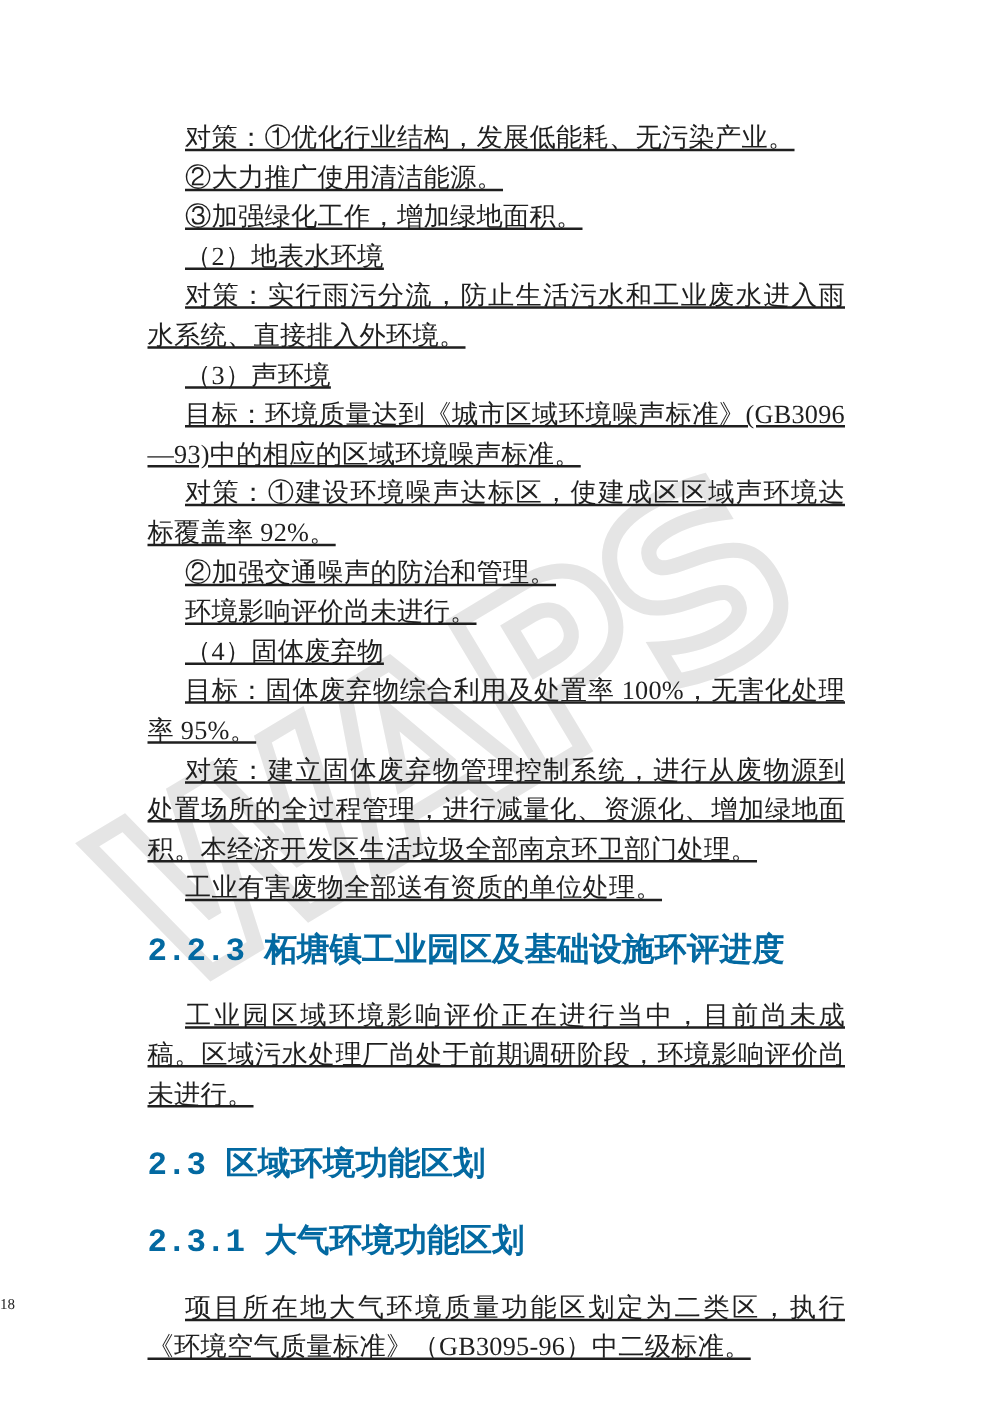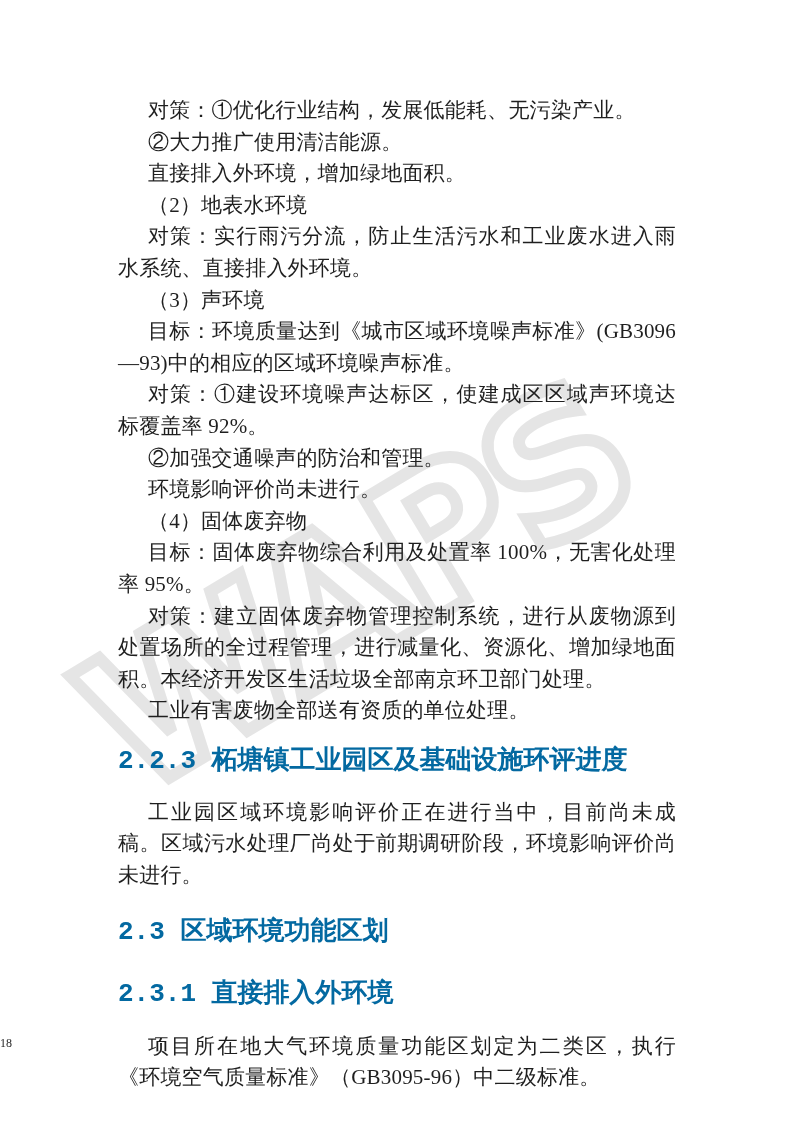--- a/index.html
+++ b/index.html
@@ -26,20 +26,21 @@
     width: 558px;
     z-index: 1;
   }
   p.body {
     margin: 0;
     font-size: 21px;
     line-height: 31.6px;
     text-align: justify;
     text-indent: 30px;
     letter-spacing: 0.2px;
+    text-decoration: underline;
   }
   .heading {
     font-family: Liberation Mono, monospace;
     font-weight: bold;
     font-size: 26px;
     line-height: 36px;
     margin: 16px 0 18px 0;
     color: #0369a1;
   }
   .heading.mt22 { margin-top: 22px; margin-bottom: 0; }
@@ -59,37 +60,37 @@
 
 <div class="watermark-layer">
   <svg width="793" height="1122" viewBox="0 0 793 1122" xmlns="http://www.w3.org/2000/svg">
     <text x="390" y="645" text-anchor="middle" transform="rotate(-31 390 645)" font-family="DejaVu Sans, sans-serif" font-weight="bold" font-size="190" letter-spacing="-8" fill="#ffffff" stroke="#e5e5e5" stroke-width="12">WAPS</text>
   </svg>
 </div>
 
 <div class="page-content">
   <p class="body">对策：①优化行业结构，发展低能耗、无污染产业。</p>
   <p class="body">②大力推广使用清洁能源。</p>
-  <p class="body">直接排入外环境，增加绿地面积。</p>
+  <p class="body">③加强绿化工作，增加绿地面积。</p>
   <p class="body">（2）地表水环境</p>
   <p class="body">对策：实行雨污分流，防止生活污水和工业废水进入雨水系统、直接排入外环境。</p>
   <p class="body">（3）声环境</p>
   <p class="body">目标：环境质量达到《城市区域环境噪声标准》(GB3096—93)中的相应的区域环境噪声标准。</p>
   <p class="body">对策：①建设环境噪声达标区，使建成区区域声环境达标覆盖率 92%。</p>
   <p class="body">②加强交通噪声的防治和管理。</p>
   <p class="body">环境影响评价尚未进行。</p>
   <p class="body">（4）固体废弃物</p>
   <p class="body">目标：固体废弃物综合利用及处置率 100%，无害化处理率 95%。</p>
   <p class="body">对策：建立固体废弃物管理控制系统，进行从废物源到处置场所的全过程管理，进行减量化、资源化、增加绿地面积。本经济开发区生活垃圾全部南京环卫部门处理。</p>
   <p class="body">工业有害废物全部送有资质的单位处理。</p>
 
   <h2 class="heading">2.2.3 柘塘镇工业园区及基础设施环评进度</h2>
 
   <p class="body">工业园区域环境影响评价正在进行当中，目前尚未成稿。区域污水处理厂尚处于前期调研阶段，环境影响评价尚未进行。</p>
 
   <h2 class="heading mt22">2.3 区域环境功能区划</h2>
 
-  <h2 class="heading mt26">2.3.1 直接排入外环境</h2>
+  <h2 class="heading mt26">2.3.1 大气环境功能区划</h2>
 
   <p class="body">项目所在地大气环境质量功能区划定为二类区，执行《环境空气质量标准》（GB3095-96）中二级标准。</p>
 </div>
 
 <div class="page-footer">18</div>
 
 </body></html>

